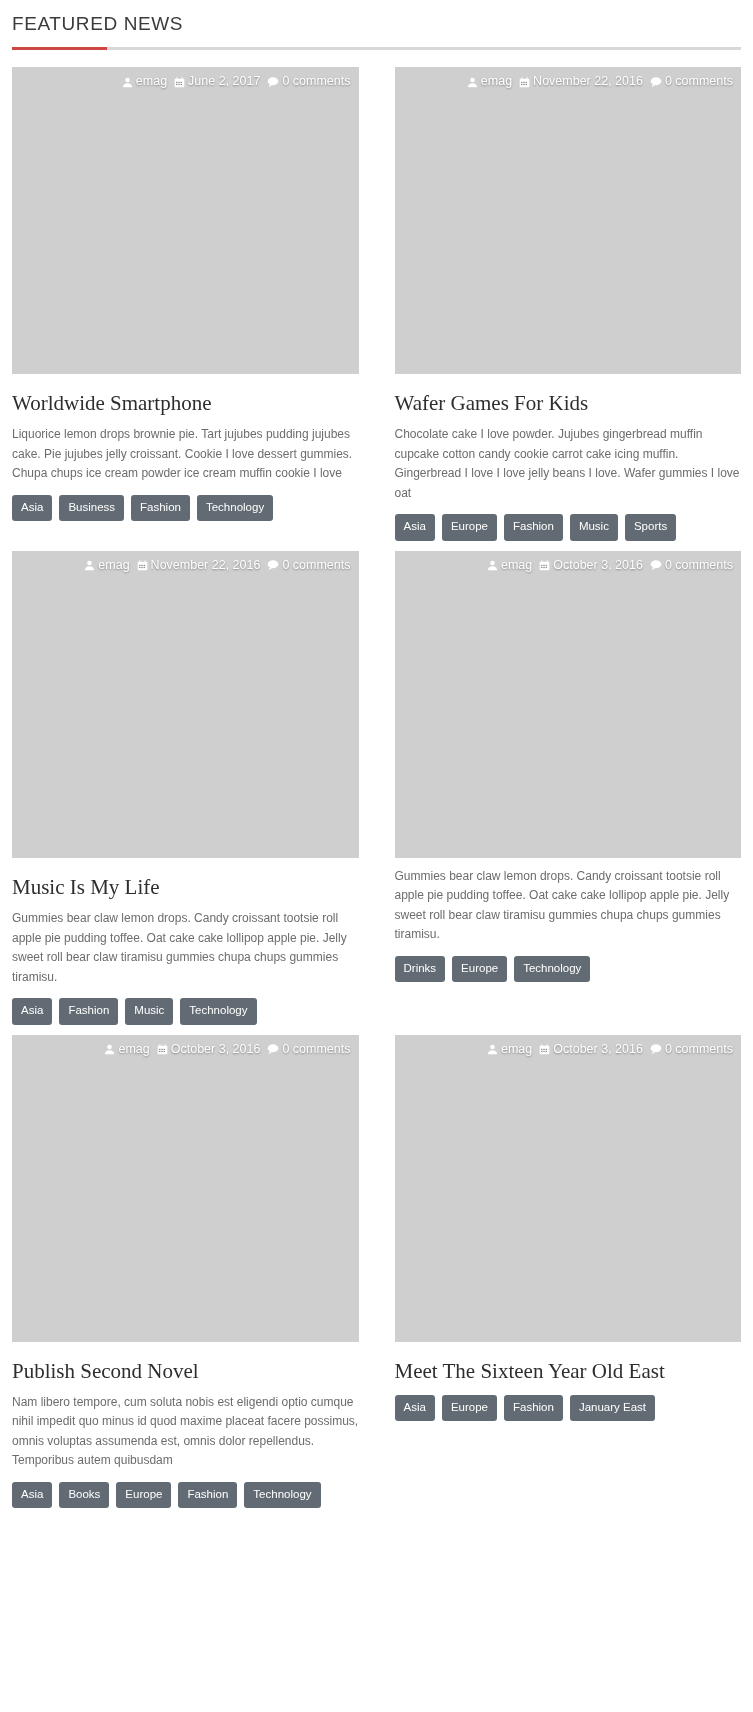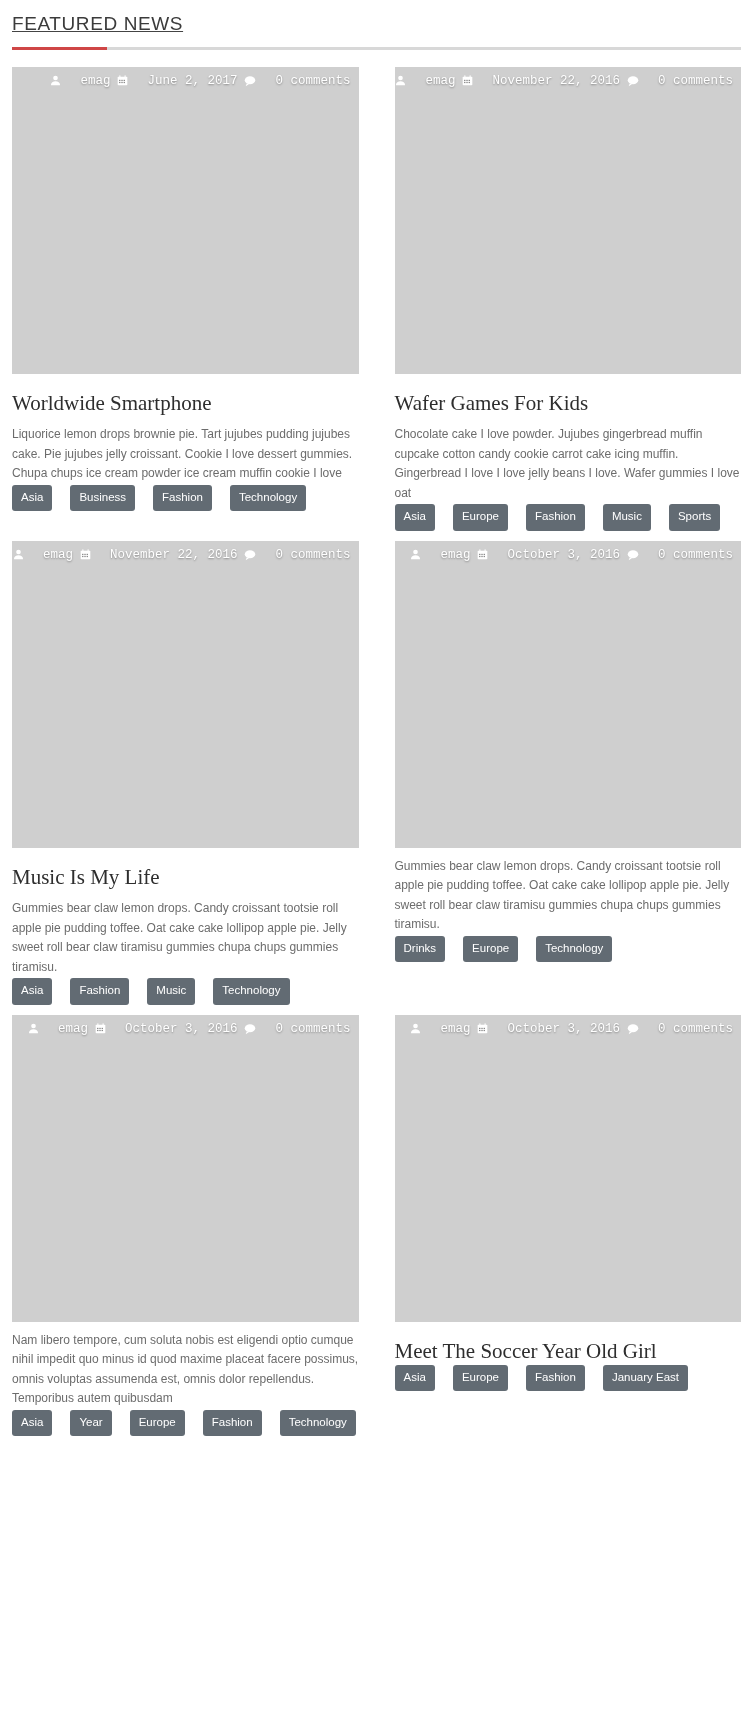--- a/index.html
+++ b/index.html
@@ -17,21 +17,20 @@
   }
 
   .page {
     width: 753px;
     padding: 0 12px;
   }
 
   
   .section-header {
     padding: 10px 0 0 0;
-    text-decoration: underline;
   }
   .section-title {
     font-family: "Liberation Sans", sans-serif;
     font-size: 19px;
     font-weight: 400;
     letter-spacing: 0.6px;
     color: #3b3b3b;
     margin: 0;
     padding: 3px 0 12px 0;
   }
@@ -89,23 +88,22 @@
     align-items: center;
     gap: 7px;
     padding: 0 8px;
     font-size: 12.5px;
     color: #ffffff;
     text-shadow: 0 1px 2px rgba(0,0,0,0.35);
     white-space: nowrap;
   }
   .meta-item {
     display: inline-flex;
-    align-items: flex-start;
-    gap: 19px;
-    font-family: Liberation Mono, monospace;
+    align-items: flex-end;
+    gap: 3px;
   }
   .meta-item svg { display: block; }
   .meta-text { line-height: 1; }
 
   
   .card-title {
     font-family: "Liberation Serif", serif;
     font-size: 21px;
     font-weight: 400;
     color: #2e2e2e;
@@ -116,22 +114,22 @@
     font-size: 12px;
     line-height: 19.5px;
     color: #6c6c6c;
     margin: 9px 0 0 0;
   }
 
   
   .tags {
     display: flex;
     flex-wrap: wrap;
-    gap: 18px;
-    margin-top: 1px;
+    gap: 7px;
+    margin-top: 11px;
   }
   .tag {
     display: inline-block;
     background: #626b73;
     color: #ffffff;
     font-size: 11.5px;
     line-height: 1;
     padding: 7px 9px 8px 9px;
     border-radius: 3px;
     text-decoration: none;
@@ -560,24 +558,25 @@
           <span>
             <svg width="12" height="12" viewBox="0 0 16 16" fill="#ffffff" aria-hidden="true">
               <ellipse cx="8" cy="7" rx="7" ry="5.4"></ellipse>
               <path d="M3.6 11.2L2.2 15l4.4-2.6z"></path>
             </svg>
           </span>
           <span class="meta-text">0 comments</span>
         </span>
       </div>
     </div>
+    <h3 class="card-title">Publish Second Novel</h3>
     <p class="card-excerpt">Nam libero tempore, cum soluta nobis est eligendi optio cumque nihil impedit quo minus id quod maxime placeat facere possimus, omnis voluptas assumenda est, omnis dolor repellendus. Temporibus autem quibusdam</p>
     <div class="tags">
           <a class="tag">Asia</a>
-          <a class="tag">Year</a>
+          <a class="tag">Books</a>
           <a class="tag">Europe</a>
           <a class="tag">Fashion</a>
           <a class="tag">Technology</a>
         </div>
   </article>
 
   <article class="card">
     <div class="thumb-wrap">
       <div class="thumb ph-travel"></div>
       <div class="meta-bar">
@@ -613,21 +612,21 @@
           <span>
             <svg width="12" height="12" viewBox="0 0 16 16" fill="#ffffff" aria-hidden="true">
               <ellipse cx="8" cy="7" rx="7" ry="5.4"></ellipse>
               <path d="M3.6 11.2L2.2 15l4.4-2.6z"></path>
             </svg>
           </span>
           <span class="meta-text">0 comments</span>
         </span>
       </div>
     </div>
-    <h3 class="card-title">Meet The Soccer Year Old Girl</h3>
+    <h3 class="card-title">Meet The Sixteen Year Old East</h3>
     <div class="tags">
           <a class="tag">Asia</a>
           <a class="tag">Europe</a>
           <a class="tag">Fashion</a>
           <a class="tag">January East</a>
         </div>
   </article>
 </div>
 
 </div>

